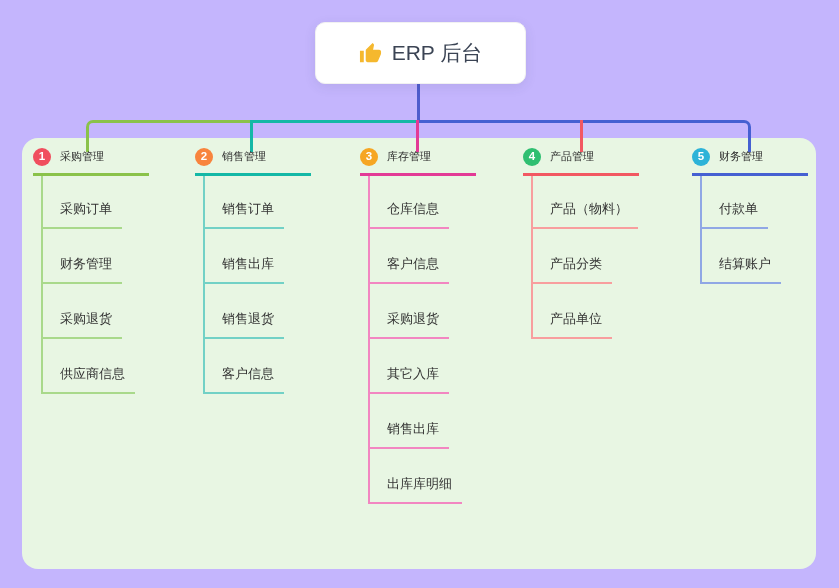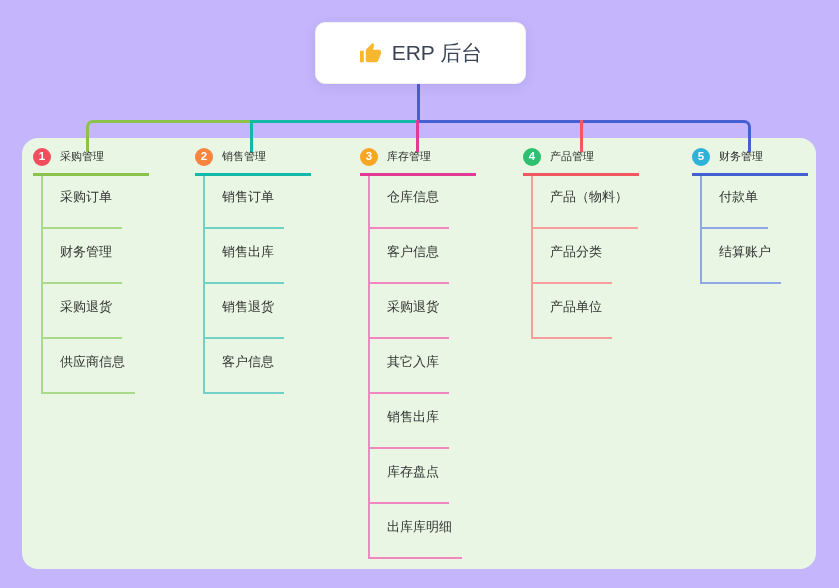--- a/index.html
+++ b/index.html
@@ -37,21 +37,21 @@
   }
   .badge{
     width:18px;height:18px;border-radius:50%;background:var(--badge);color:#fff;
     font-size:11.5px;font-weight:bold;display:flex;align-items:center;justify-content:center;
     flex-shrink:0;line-height:1;
   }
   .branch-label{font-size:11px;color:#2d2d2d;line-height:21px;white-space:nowrap;}
   .branch-children{margin-left:8px;border-left:2px solid var(--light);}
   .child{
     height:55px;display:flex;align-items:flex-end;box-sizing:border-box;
-    padding:0 10px 21px 17px;border-bottom:2px solid var(--light);
+    padding:0 10px 9px 17px;border-bottom:2px solid var(--light);
     width:fit-content;font-size:13px;color:#333;white-space:nowrap;cursor:default;
   }
   .child:first-child{height:53px;}
 </style>
 </head>
 <body>
 
 <div class="stage">
 
   <div class="panel" style="background: rgb(232, 246, 227);"></div>
@@ -99,21 +99,20 @@
     <div class="branch-header">
       <span class="badge">3</span>
       <span class="branch-label">库存管理</span>
     </div>
     <div class="branch-children">
         <div class="child">仓库信息</div>
         <div class="child">客户信息</div>
         <div class="child">采购退货</div>
         <div class="child">其它入库</div>
         <div class="child">销售出库</div>
-        <div class="child">库存盘点</div>
         <div class="child">出库库明细</div>
       </div>
   </div>
     <div class="branch" style="left: 523px; --c: #f25862; --light: #f89e9e; --badge: #2fbf71;">
     <div class="branch-header">
       <span class="badge">4</span>
       <span class="branch-label">产品管理</span>
     </div>
     <div class="branch-children">
         <div class="child">产品（物料）</div>

